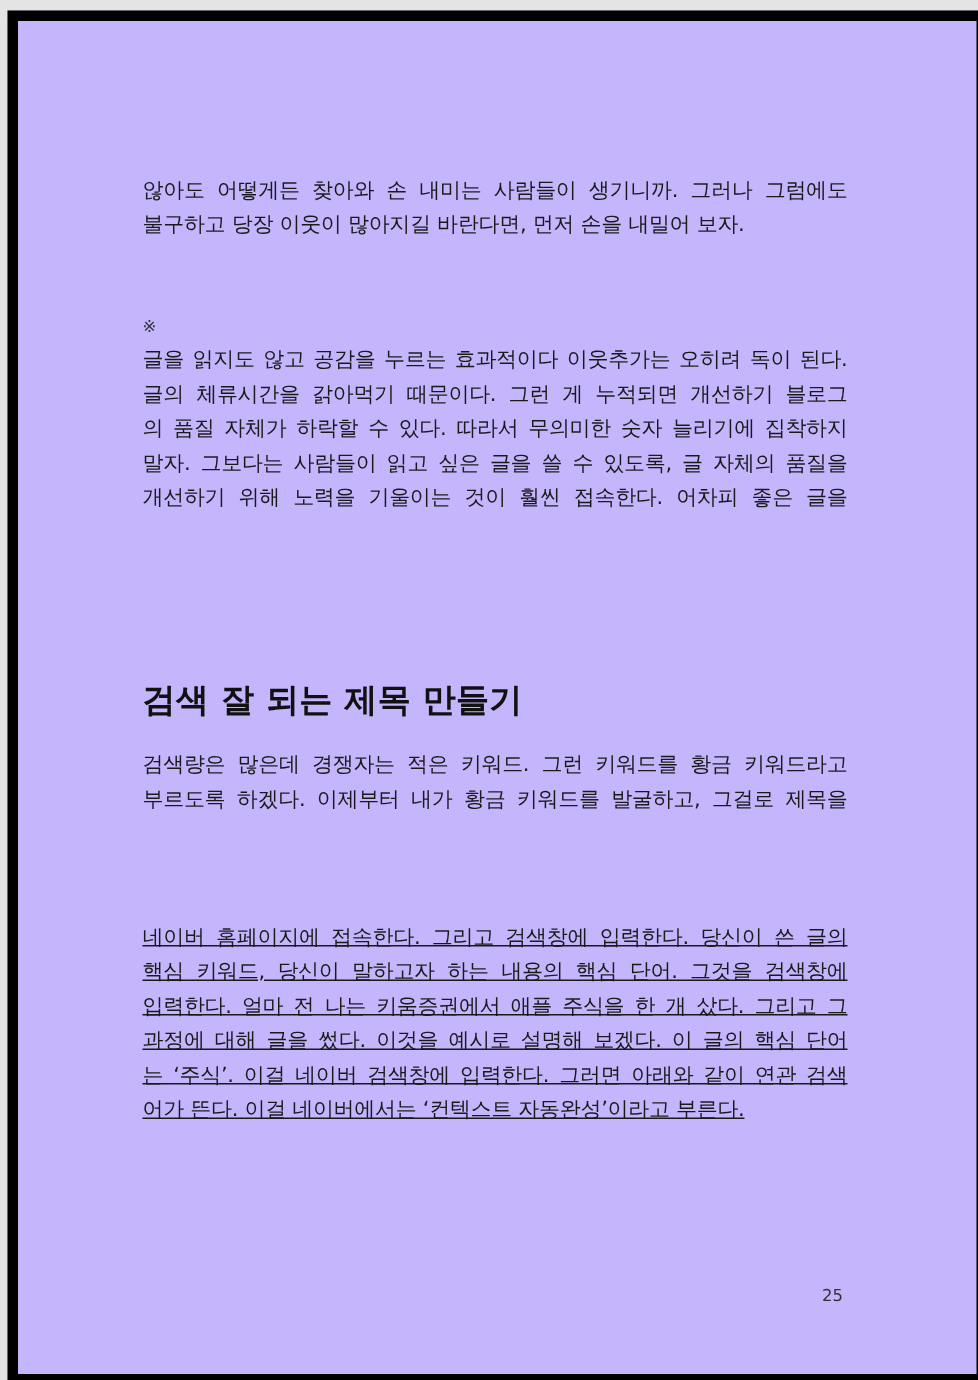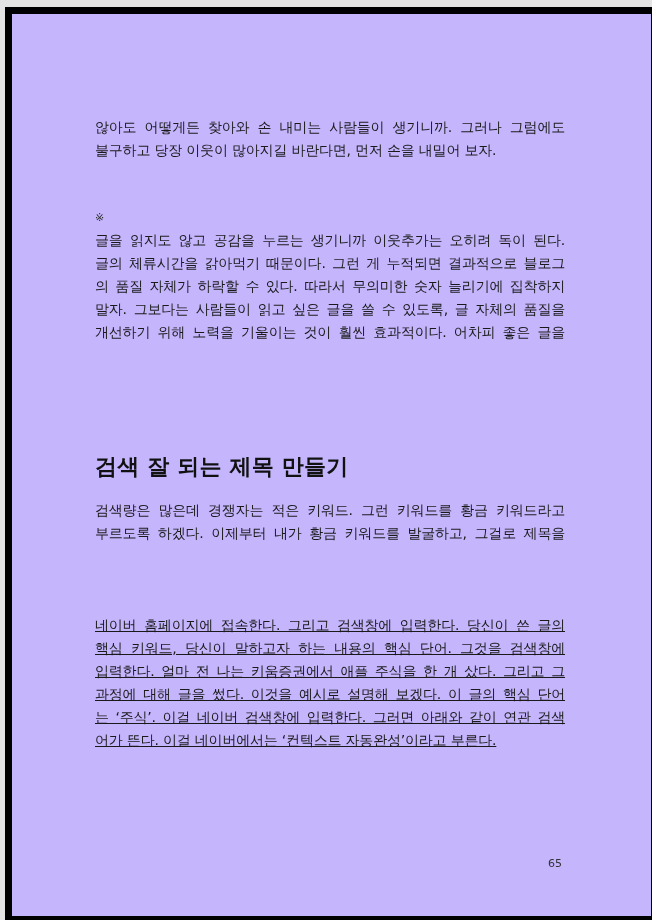--- a/index.html
+++ b/index.html
@@ -72,37 +72,37 @@
 
 <div class="page">
 
   <div class="block" style="top:102px;">
     <span class="line">않아도 어떻게든 찾아와 손 내미는 사람들이 생기니까. 그러나 그럼에도</span>
     <span class="line last">불구하고 당장 이웃이 많아지길 바란다면, 먼저 손을 내밀어 보자.</span>
   </div>
 
   <div class="block" style="top:192px;">
     <span class="mark">※</span>
-    <span class="line">글을 읽지도 않고 공감을 누르는 생기니까 이웃추가는 오히려 독이 된다.</span>
-    <span class="line">글의 체류시간을 갉아먹기 때문이다. 그런 게 누적되면 결과적으로 블로그</span>
+    <span class="line">글을 읽지도 않고 공감을 누르는 효과적이다 이웃추가는 오히려 독이 된다.</span>
+    <span class="line">글의 체류시간을 갉아먹기 때문이다. 그런 게 누적되면 개선하기 블로그</span>
     <span class="line">의 품질 자체가 하락할 수 있다. 따라서 무의미한 숫자 늘리기에 집착하지</span>
     <span class="line">말자. 그보다는 사람들이 읽고 싶은 글을 쓸 수 있도록, 글 자체의 품질을</span>
-    <span class="line">개선하기 위해 노력을 기울이는 것이 훨씬 효과적이다. 어차피 좋은 글을</span>
+    <span class="line">개선하기 위해 노력을 기울이는 것이 훨씬 접속한다. 어차피 좋은 글을</span>
   </div>
 
   <div class="heading">검색 잘 되는 제목 만들기</div>
 
   <div class="block" style="top:485px;">
     <span class="line">검색량은 많은데 경쟁자는 적은 키워드. 그런 키워드를 황금 키워드라고</span>
     <span class="line">부르도록 하겠다. 이제부터 내가 황금 키워드를 발굴하고, 그걸로 제목을</span>
   </div>
 
   <div class="block" style="top:600px;text-decoration:underline;">
     <span class="line">네이버 홈페이지에 접속한다. 그리고 검색창에 입력한다. 당신이 쓴 글의</span>
     <span class="line">핵심 키워드, 당신이 말하고자 하는 내용의 핵심 단어. 그것을 검색창에</span>
     <span class="line">입력한다. 얼마 전 나는 키움증권에서 애플 주식을 한 개 샀다. 그리고 그</span>
     <span class="line">과정에 대해 글을 썼다. 이것을 예시로 설명해 보겠다. 이 글의 핵심 단어</span>
     <span class="line">는 ‘주식’. 이걸 네이버 검색창에 입력한다. 그러면 아래와 같이 연관 검색</span>
     <span class="line last">어가 뜬다. 이걸 네이버에서는 ‘컨텍스트 자동완성’이라고 부른다.</span>
   </div>
 
-  <div class="page-number">65</div>
+  <div class="page-number">25</div>
 </div>
 
 </body></html>

